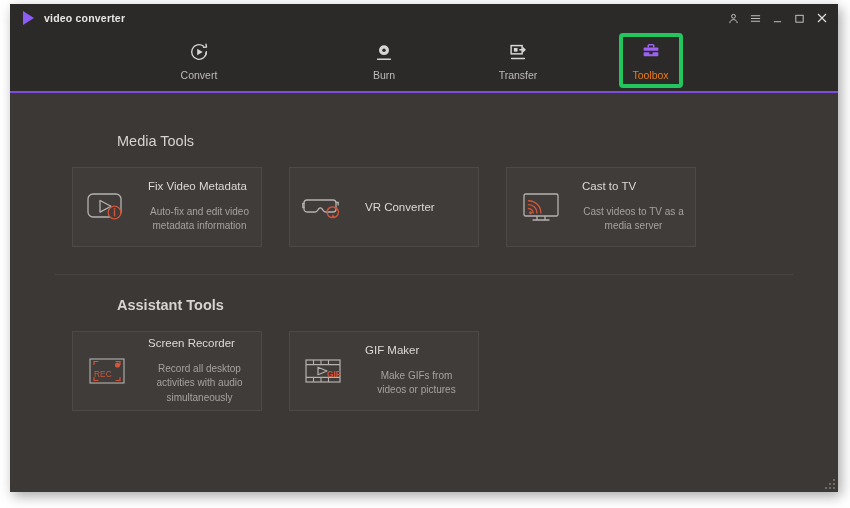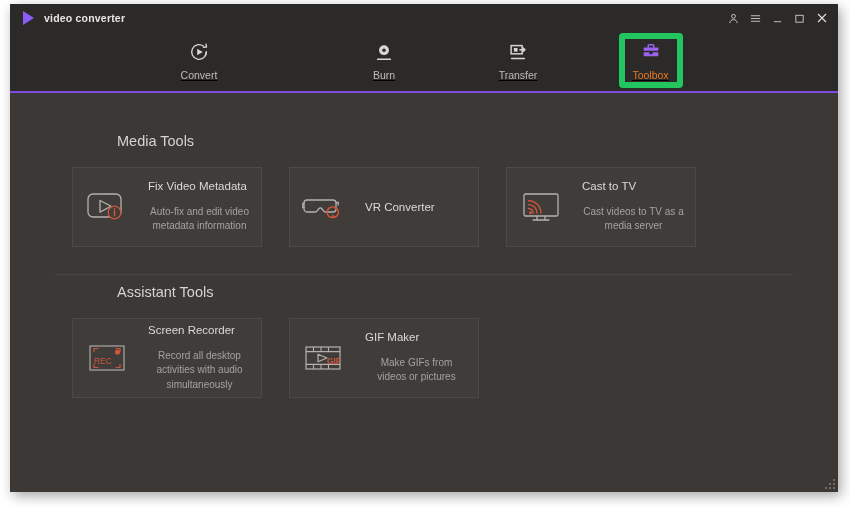--- a/index.html
+++ b/index.html
@@ -71,21 +71,20 @@
 
   
   .navbar {
     position: relative;
     height: 59px;
     background: #2c2a29;
     display: flex;
     align-items: flex-start;
     justify-content: center;
     gap: 16px;
-    text-decoration: underline;
   }
   .nav-item {
     width: 67px;
     height: 55px;
     margin-top: 1px;
     display: flex;
     flex-direction: column;
     align-items: center;
     justify-content: center;
     gap: 5px;
@@ -97,21 +96,21 @@
     height: 24px;
     display: flex;
     align-items: center;
     justify-content: center;
   }
   .nav-label {
     font-size: 10.5px;
     color: #bdbab8;
   }
   .nav-item.active {
-    border: 6px solid #22c55e;
+    border: 4px solid #22c55e;
     width: 64px;
   }
   .nav-item.active .nav-label { color: #e8791e; }
 
   .nav-spacer { width: 35px; }
 
   
   .nav-accent {
     height: 2px;
     background: #7c4dde;
@@ -130,21 +129,21 @@
   .section {
     padding: 0 45px;
   }
   .section-title {
     font-size: 14.5px;
     color: #d6d3d1;
     padding: 0 0 0 62px;
     margin-top: 0;
   }
   .sec1 { margin-top: 40px; }
-  .sec2 { margin-top: 9px; }
+  .sec2 { margin-top: 22px; font-weight: bold; }
 
   .divider {
     height: 1px;
     background: #494543;
     margin: 27px 45px 0 45px;
   }
 
   .card-row {
     display: flex;
     gap: 27px;

